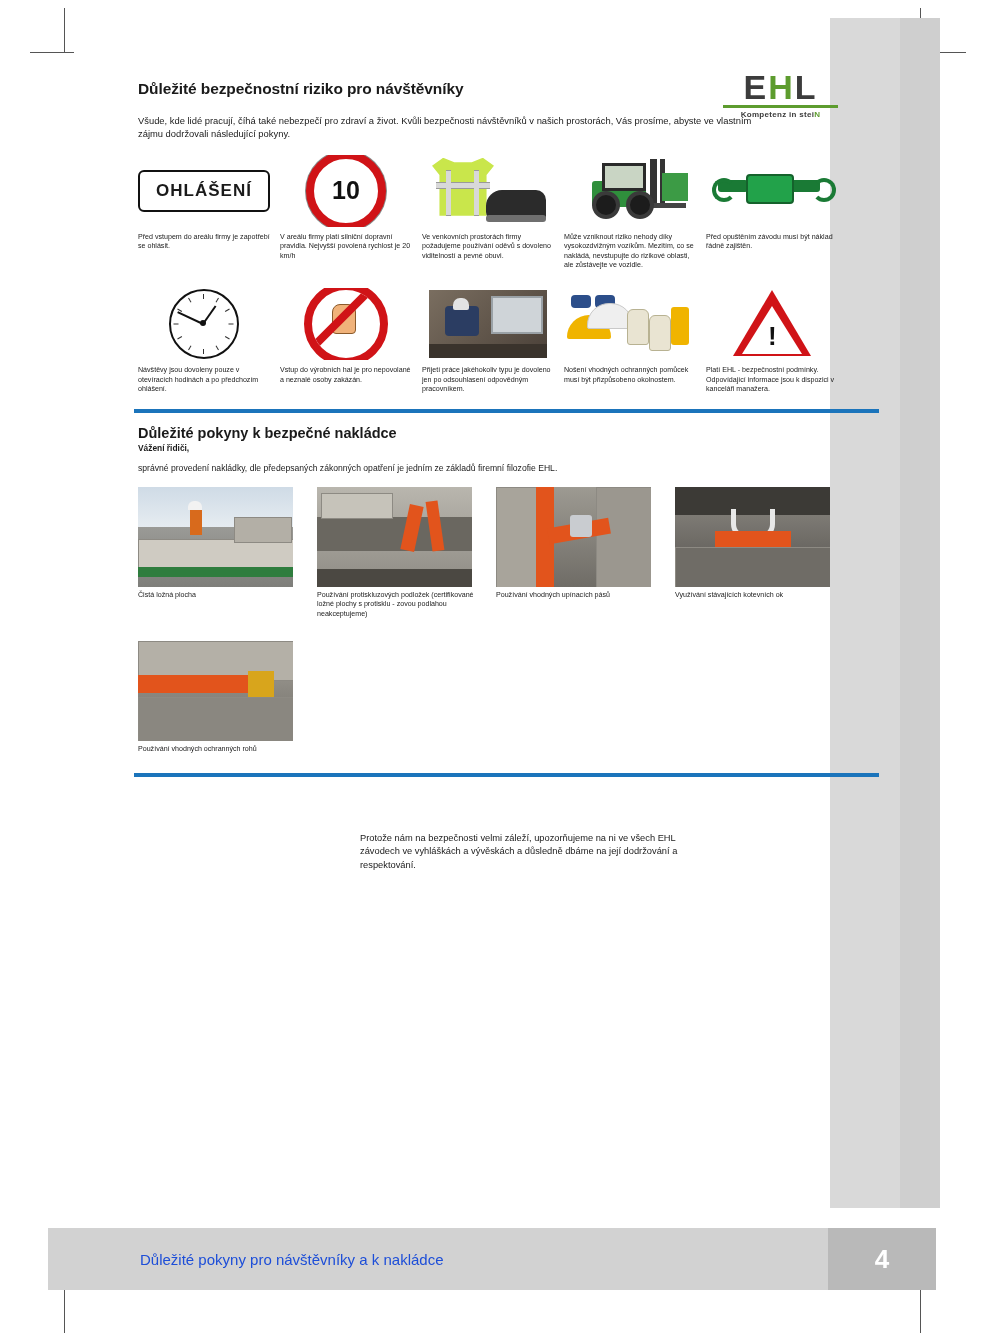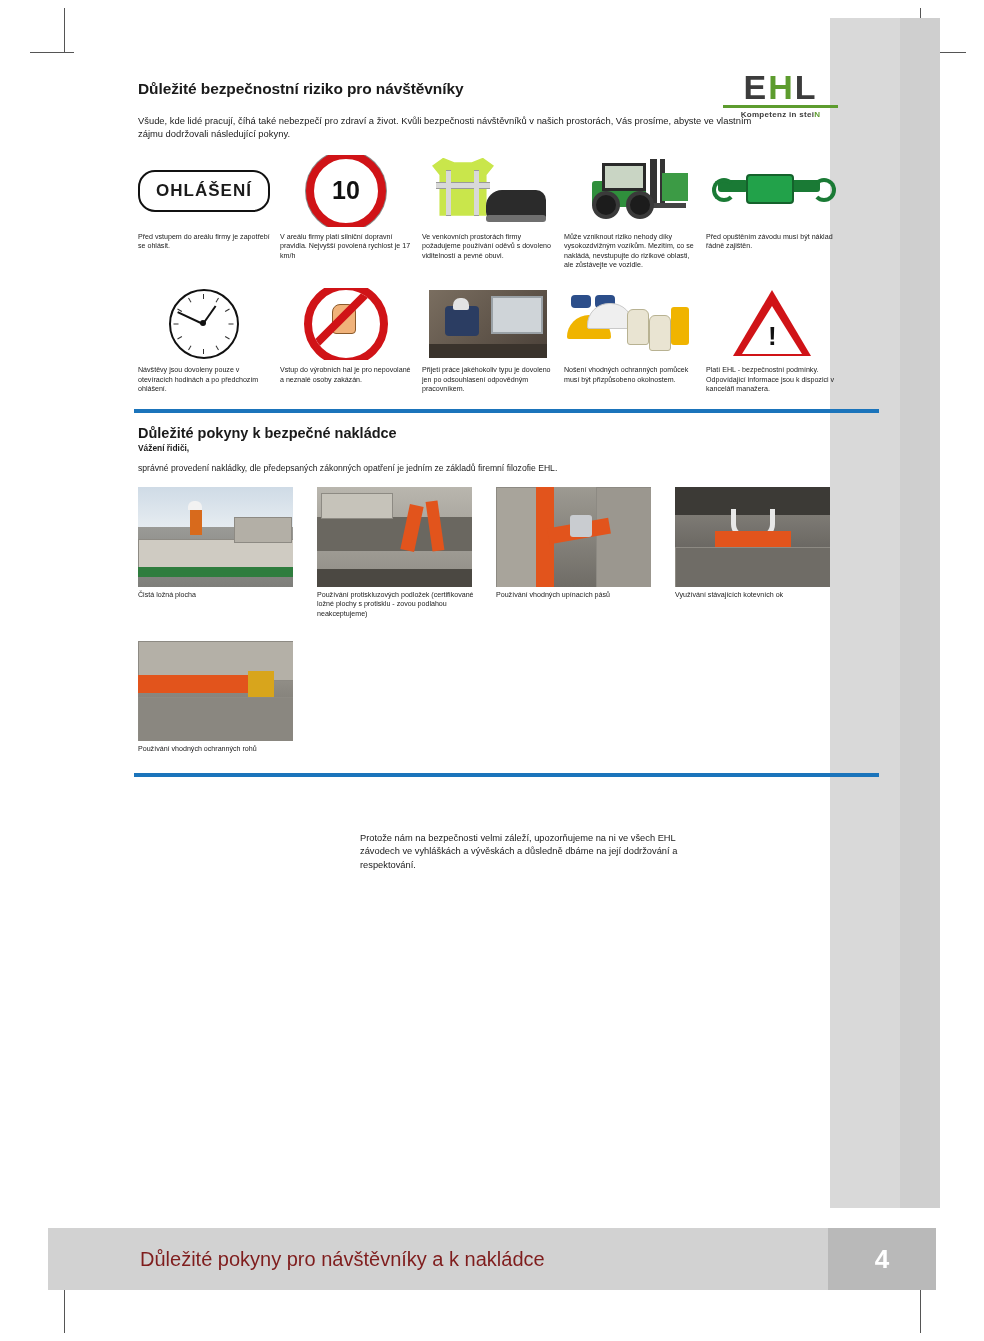--- a/index.html
+++ b/index.html
@@ -107,21 +107,21 @@
     font-size: 7.1px;
     line-height: 1.33;
     color: #1a1a1a;
   }
 
   
   .ohlaseni-box {
     width: 152px;
     height: 38px;
     border: 2px solid #111;
-    border-radius: 17px;
+    border-radius: 6px;
     display: flex;
     align-items: center;
     justify-content: center;
     font-size: 17px;
     font-weight: bold;
     letter-spacing: 1px;
     background: #fff;
   }
 
   
@@ -286,22 +286,22 @@
   .footer {
     position: absolute;
     left: 48px; top: 1228px;
     width: 888px; height: 62px;
     background: #d2d2d2;
     display: flex;
     align-items: center;
   }
   .footer-title {
     margin-left: 92px;
-    font-size: 20px;
-    color: #7f1d1d;
+    font-size: 15px;
+    color: #1d4ed8;
   }
   .footer-page {
     position: absolute;
     right: 0; top: 0;
     width: 108px; height: 62px;
     background: #b9b9b9;
     color: #ffffff;
     font-size: 26px;
     font-weight: bold;
     display: flex; align-items: center; justify-content: center;
@@ -341,21 +341,21 @@
       <div class="icon-art">
         <div class="ohlaseni-box">OHLÁŠENÍ</div>
       </div>
       <div class="icon-cap">Před vstupem do areálu firmy je zapotřebí se ohlásit.</div>
     </div>
 
     <div class="icon-cell">
       <div class="icon-art">
         <div class="speed-sign">10</div>
       </div>
-      <div class="icon-cap">V areálu firmy platí silniční dopravní pravidla. Nejvyšší povolená rychlost je 17 km/h</div>
+      <div class="icon-cap">V areálu firmy platí silniční dopravní pravidla. Nejvyšší povolená rychlost je 20 km/h</div>
     </div>
 
     <div class="icon-cell">
       <div class="icon-art">
         <div class="vest-wrap">
           <div class="vest"></div>
           <div class="vest-stripe" style="left:8px; top:26px; width:54px; height:5px;"></div>
           <div class="vest-stripe" style="left:18px; top:14px; width:5px; height:44px;"></div>
           <div class="vest-stripe" style="left:46px; top:14px; width:5px; height:44px;"></div>
           <div class="shoe"></div>

